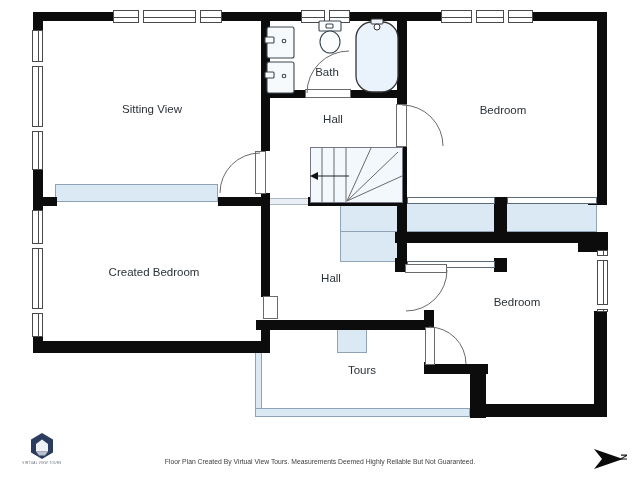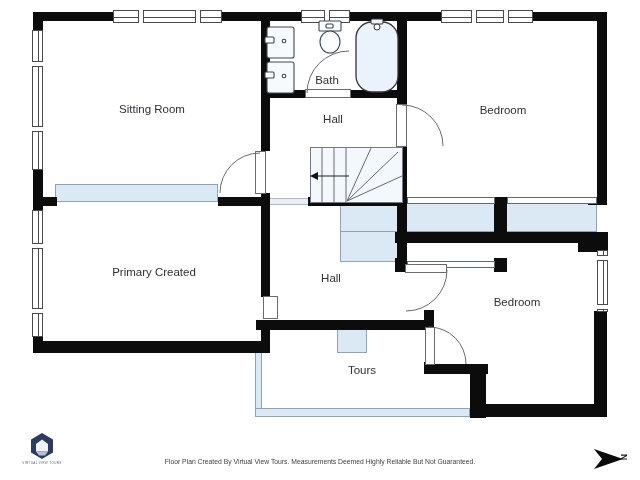--- a/index.html
+++ b/index.html
@@ -155,25 +155,25 @@
       <circle cx="377" cy="27" r="3" fill="#fff" stroke-width="1"></circle>
     </g>
     <polygon points="594,449 623,459 594,469 602,459" fill="#0b0b0b"></polygon>
     <g>
       <polygon points="42,433 53,439.5 53,452.5 42,459 31,452.5 31,439.5" fill="#2b3c5e"></polygon>
       <polygon points="36,451.5 36,444 42,439.5 48,444 48,451.5" fill="#eef1f5"></polygon>
       <polygon points="36,451.5 48,451.5 45,455.5 39,455.5" fill="#b9c0cb"></polygon>
     </g>
   </svg>
 
-  <div class="lbl" style="left:152px;top:109px">Sitting Room</div>
-  <div class="lbl" style="left:327px;top:80px">Bath</div>
+  <div class="lbl" style="left:152px;top:109px">Sitting View</div>
+  <div class="lbl" style="left:327px;top:72px">Bath</div>
   <div class="lbl" style="left:333px;top:119px">Hall</div>
   <div class="lbl" style="left:503px;top:110px">Bedroom</div>
-  <div class="lbl" style="left:154px;top:272px">Primary Created</div>
+  <div class="lbl" style="left:154px;top:272px">Created Bedroom</div>
   <div class="lbl" style="left:331px;top:278px">Hall</div>
   <div class="lbl" style="left:517px;top:302px">Bedroom</div>
   <div class="lbl" style="left:362px;top:370px">Tours</div>
 
   <div id="north-n">N</div>
   <div id="logotext">VIRTUAL VIEW TOURS</div>
   <div id="footer">Floor Plan Created By Virtual View Tours. Measurements Deemed Highly Reliable But Not Guaranteed.</div>
 
 </div>
 

